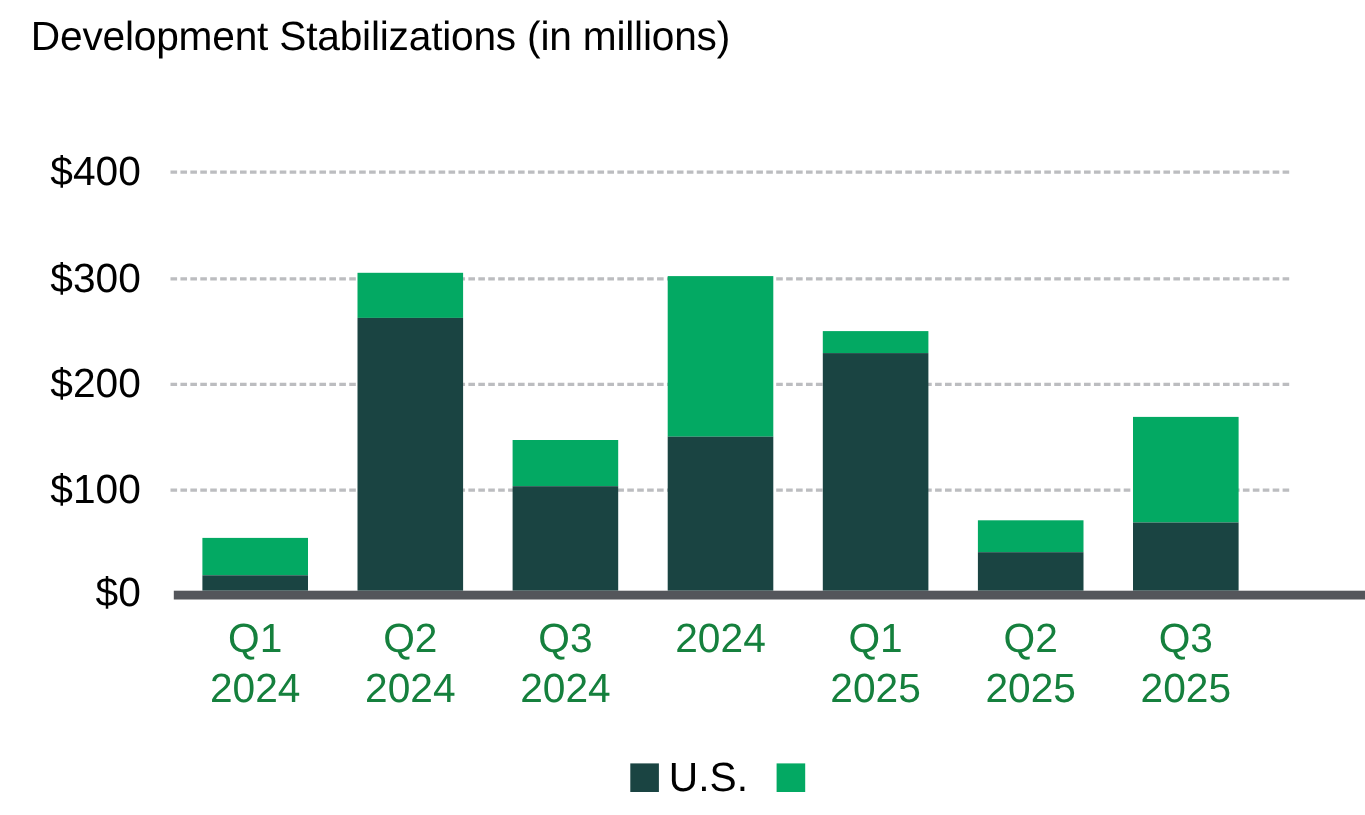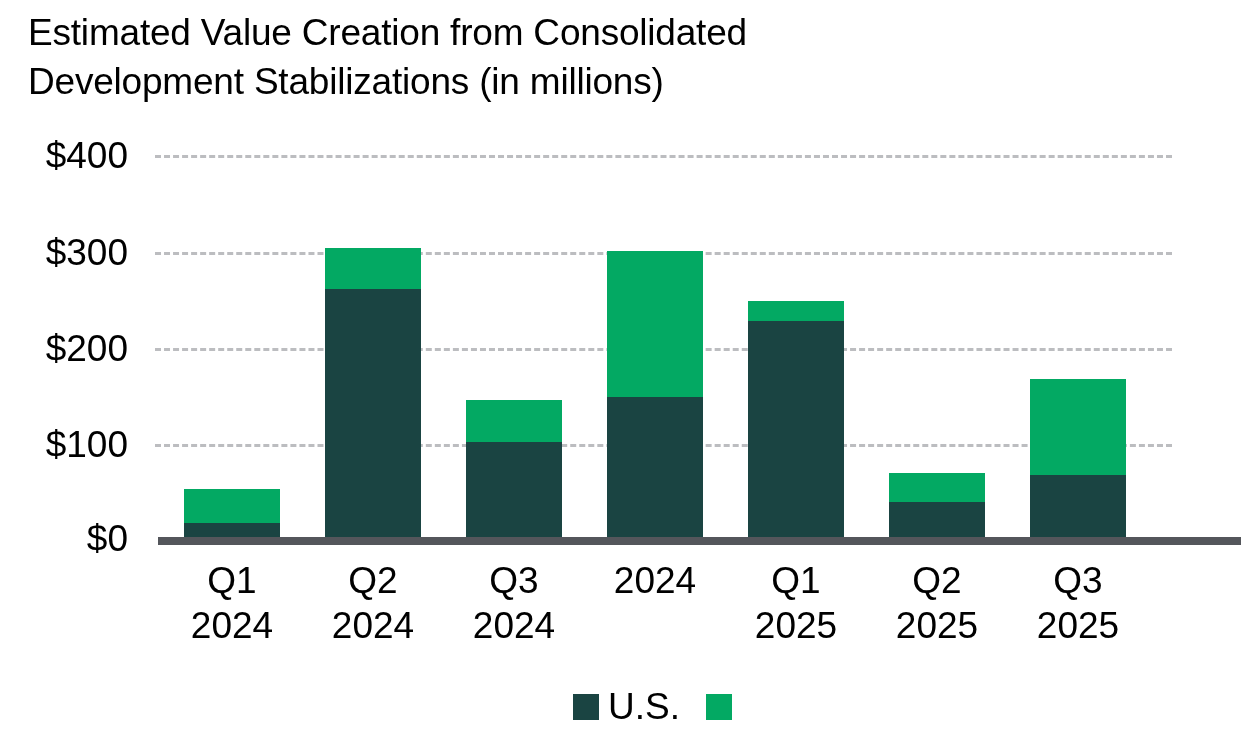--- a/index.html
+++ b/index.html
@@ -90,21 +90,21 @@
   .seg-outside { background: #03a963; }
 
   
   .xlabel {
     position: absolute;
     top: 558px;
     width: 150px;
     text-align: center;
     font-size: 37px;
     line-height: 1.22;
-    color: #000000;
+    color: #15803d;
   }
   .xlabel span { display: block; }
 
   
   #legend {
     position: absolute;
     left: 0;
     top: 688px;
     width: 1241px;
     display: flex;
@@ -127,21 +127,20 @@
     font-size: 37px;
     line-height: 1;
     color: #000000;
     white-space: nowrap;
   }
 </style>
 </head>
 <body>
 
 <div id="chart-title">
-  <span class="tline">Estimated Value Creation from Consolidated</span>
   <span class="tline">Development Stabilizations (in millions)</span>
 </div>
 
 <div id="plot-area">
 
   <div class="gridline" style="top: 155px; border-top-color: rgb(188, 189, 192);"></div>
   <div class="gridline" style="top: 252px; border-top-color: rgb(188, 189, 192);"></div>
   <div class="gridline" style="top: 348px; border-top-color: rgb(188, 189, 192);"></div>
   <div class="gridline" style="top: 444px; border-top-color: rgb(188, 189, 192);"></div>
 

